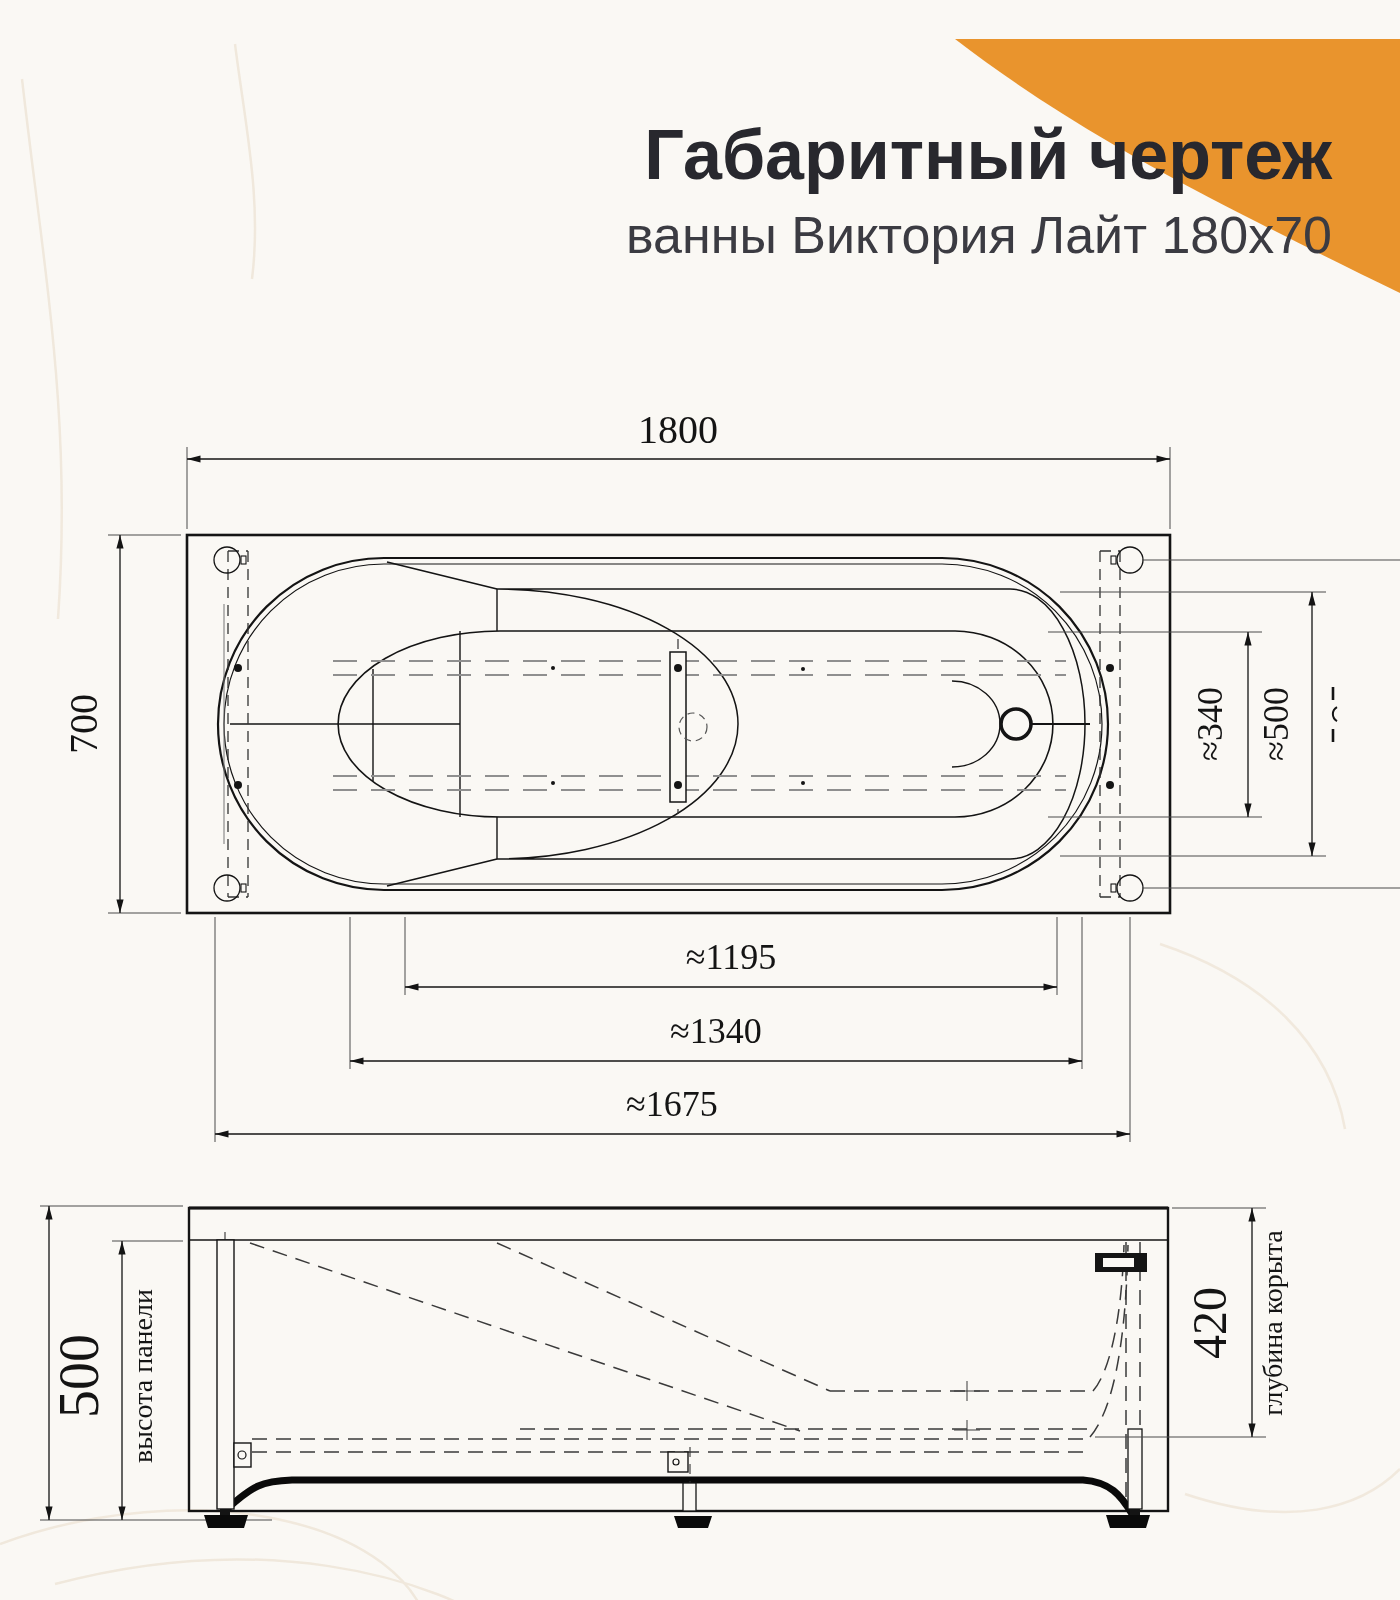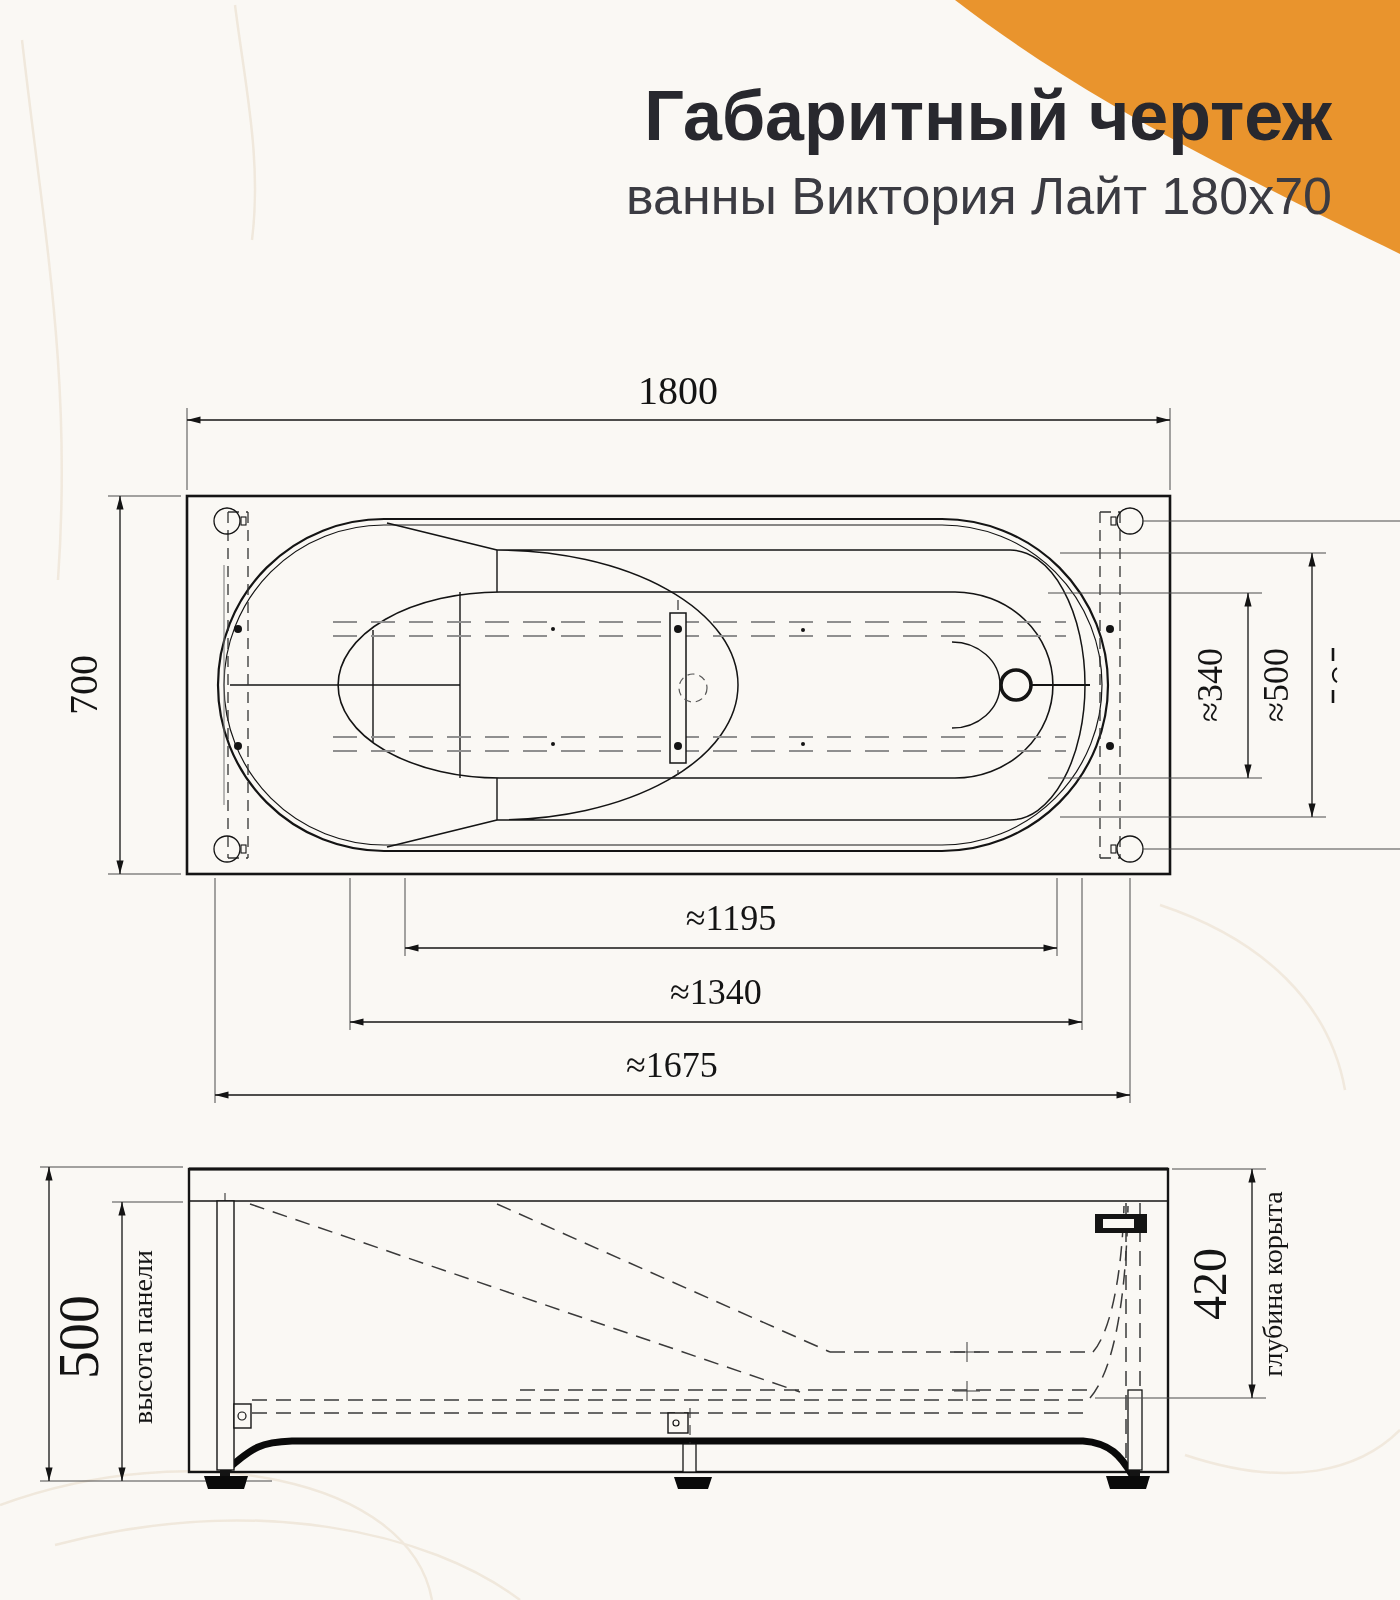--- a/index.html
+++ b/index.html
@@ -2,21 +2,21 @@
 <html><head>
 <meta charset="utf-8">
 <style>
   html,body{margin:0;padding:0;}
   body{
     width:1400px;height:1600px;
     background:#FAF8F4;
     font-family:"Liberation Sans", sans-serif;
     overflow:hidden;
   }
-  .page{width:1400px;height:1164px;position:relative;}
+  .page{width:1400px;height:1164px;position:relative;margin-top:39px;}
   svg{display:block;}
   .dim-num{
     font-family:"Liberation Serif","DejaVu Serif",serif;
     fill:#141414;
   }
   .dim-label{
     font-family:"Liberation Serif","DejaVu Serif",serif;
     fill:#141414;
   }
   .hdr-title{

